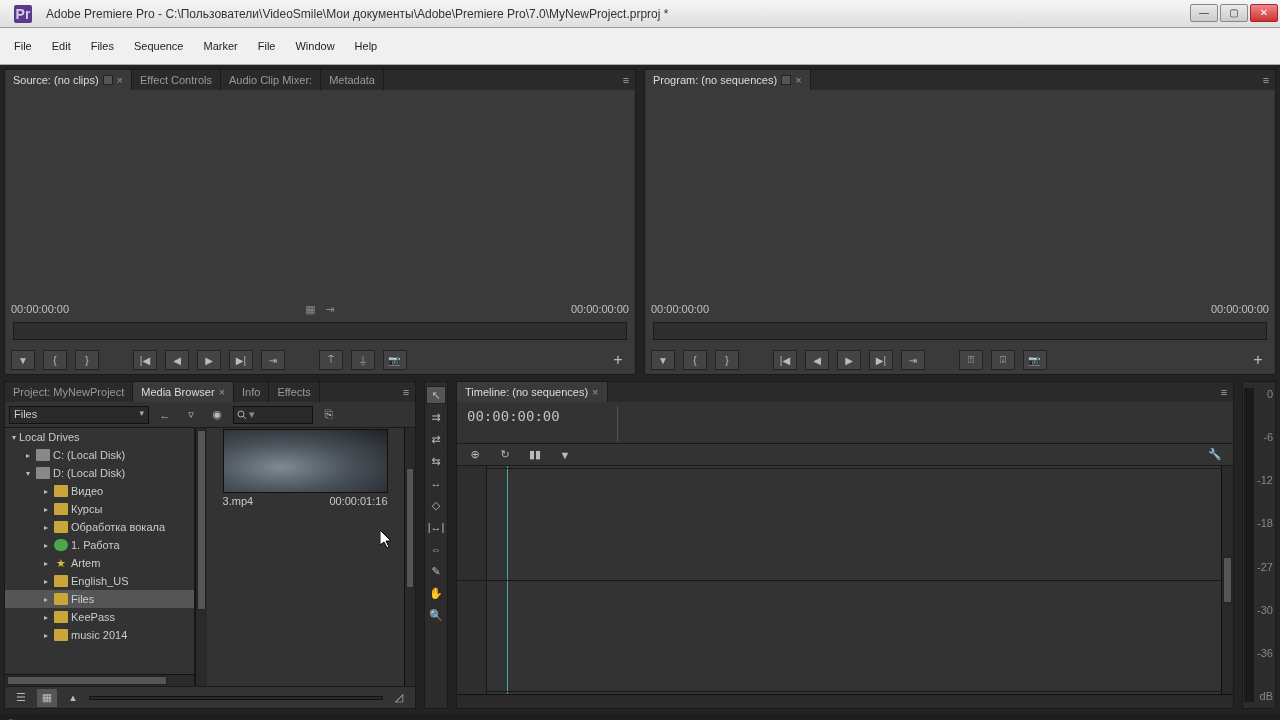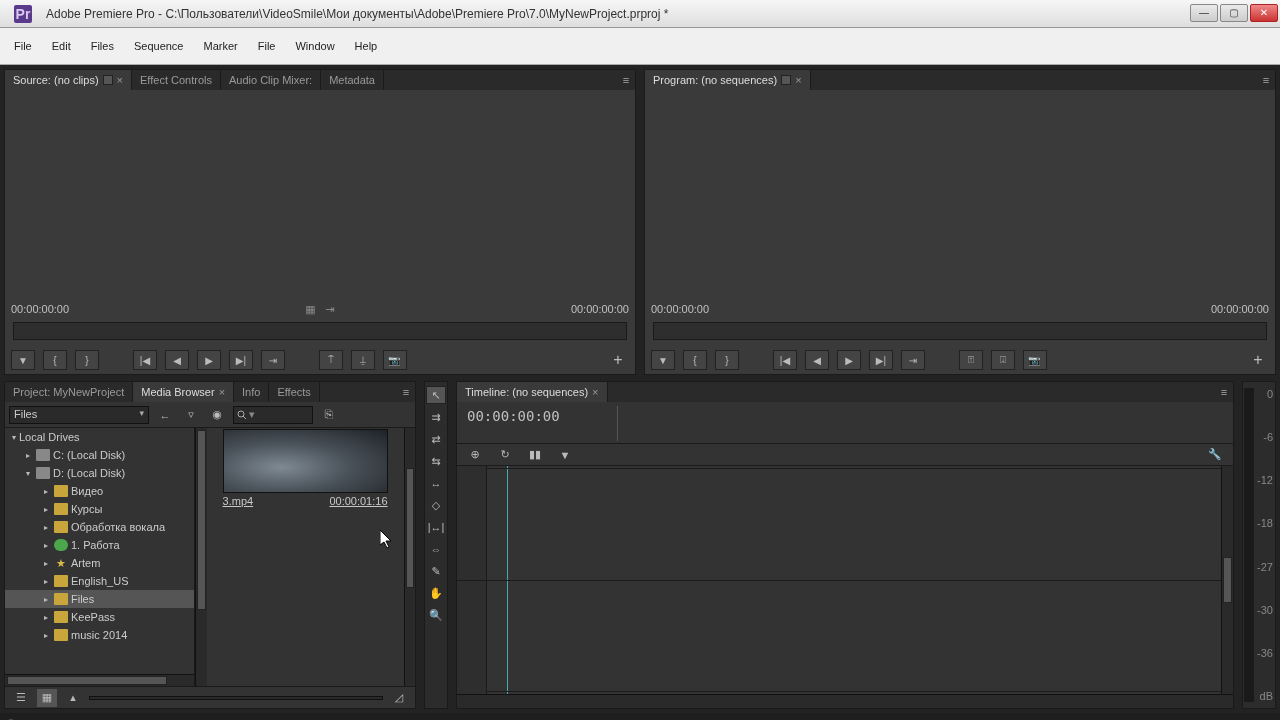--- a/index.html
+++ b/index.html
@@ -54,21 +54,21 @@
 .tree-row .folder { background: #c9a63c; border-radius: 1px; }
 .tree-row .drive { background: #888; border-radius: 1px; }
 .tree-row .green { background: #4ca64c; border-radius: 6px; }
 .tree-row .star { color: #d8b846; font-size: 11px; text-align: center; }
 .indent1 { padding-left: 18px; } .indent2 { padding-left: 36px; }
 .vscroll { width: 12px; background: #2a2a2a; border-left: 1px solid #111; position: relative; }
 .vscroll .thumb { position: absolute; left: 1px; right: 1px; background: #555; border: 1px solid #222; }
 .hscroll { height: 12px; background: #2a2a2a; border-top: 1px solid #111; position: relative; }
 .hscroll .thumb { position: absolute; top: 1px; bottom: 1px; background: #555; border: 1px solid #222; }
 .thumb-pane { flex: 1; background: #333; display: flex; flex-direction: column; position: relative; }
-.thumb-scroll { flex: 1; overflow: hidden; padding: 1px 16px; text-decoration: underline; }
+.thumb-scroll { flex: 1; overflow: hidden; padding: 1px 16px; }
 .clip-thumb { margin-bottom: 8px; }
 .clip-thumb .img { width: 165px; height: 64px; background: #2a2a2a; border: 1px solid #111; }
 .clip-thumb .img.car { background: radial-gradient(ellipse at 35% 60%, #7f8a93 0%, #4a525a 45%, #1e2226 100%); }
 .clip-thumb .img.wolf { background: radial-gradient(ellipse at 40% 60%, #3a4450 0%, #1e2630 55%, #0e1218 100%); }
 .clip-thumb .meta { display: flex; justify-content: space-between; width: 165px; color: #c8c8c8; margin-top: 2px; font-size: 11px; }
 .proj-footer { height: 22px; background: #333; border-top: 1px solid #1a1a1a; display: flex; align-items: center; gap: 6px; padding: 0 6px; }
 .proj-footer .slider-track { flex: 1; height: 4px; background: #2a2a2a; border: 1px solid #111; position: relative; }
 
 .toolbox { width: 24px; background: #2c2c2c; border: 1px solid #1a1a1a; display: flex; flex-direction: column; align-items: center; padding: 4px 0; gap: 4px; }
 .toolbox .tool { width: 20px; height: 18px; display: flex; align-items: center; justify-content: center; color: #bbb; }

